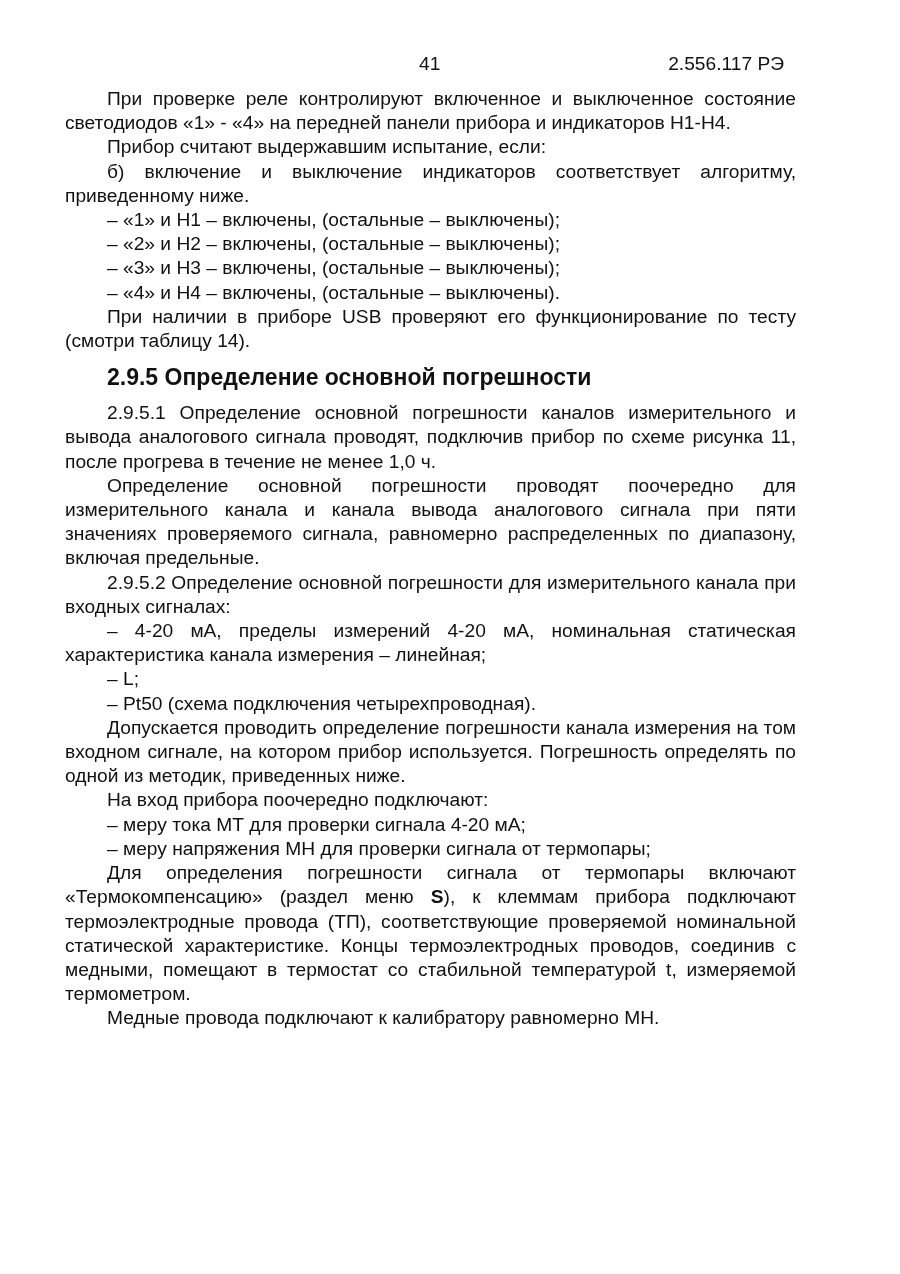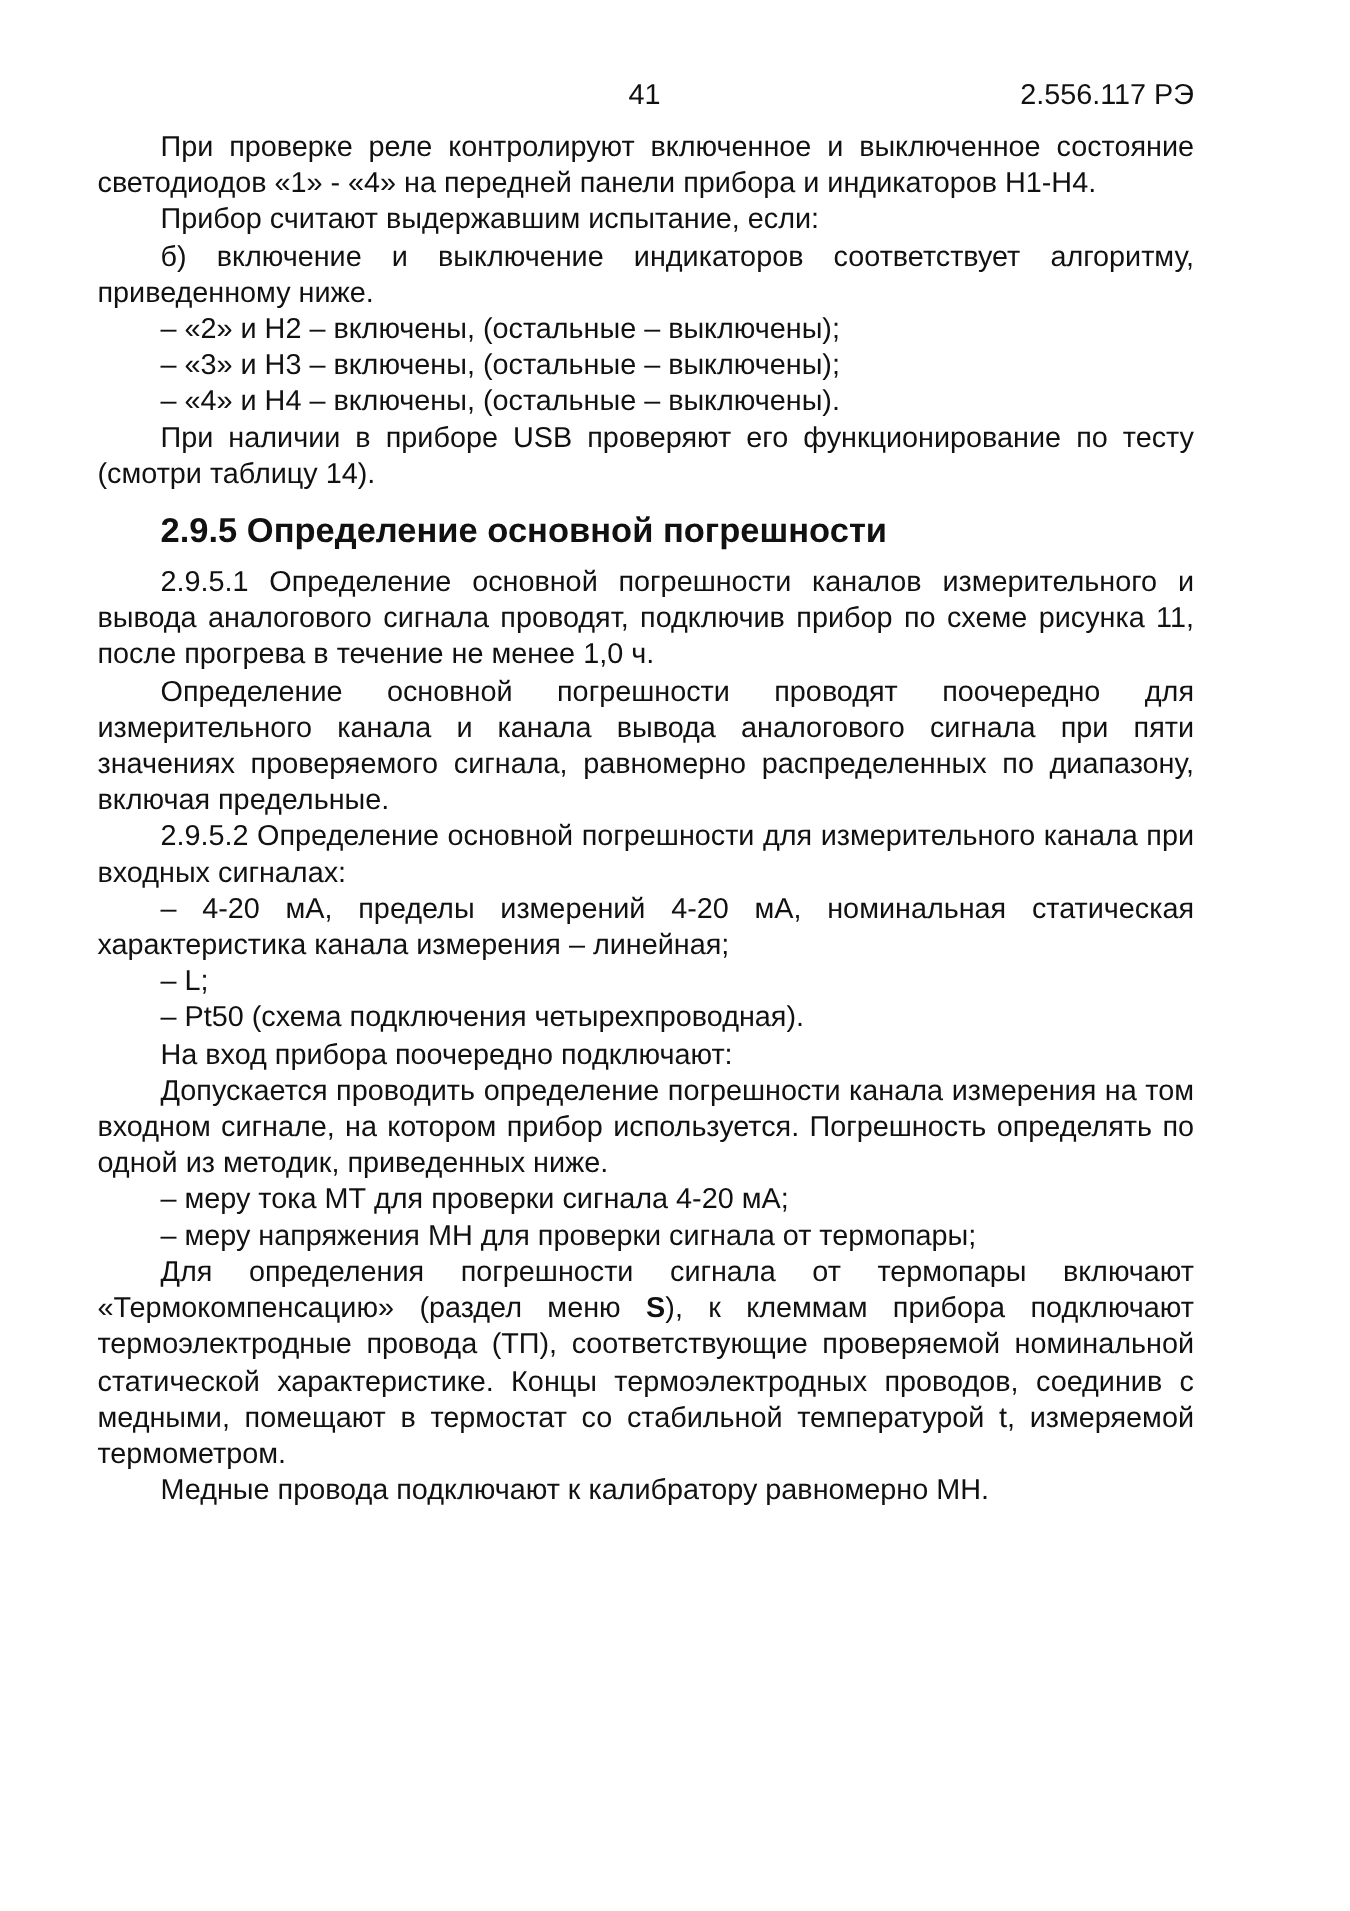--- a/index.html
+++ b/index.html
@@ -4,21 +4,21 @@
   <style>
     html, body { margin: 0; padding: 0; background: #ffffff; }
     body { width: 900px; height: 1274px; position: relative; overflow: hidden; }
     .page {
       position: absolute; left: 65px; top: 52px; width: 731px;
       font-family: "Liberation Sans", sans-serif;
       font-size: 19.2px; line-height: 24.2px; color: #111111;
     }
     .header { position: relative; height: 26px; margin-bottom: 9px; }
     .page-num { position: absolute; left: 354px; top: 0; text-align: right; }
-    .doc-code { position: absolute; right: 0; top: 0; }
+    .doc-code { position: absolute; right: 12px; top: 0; }
     p { margin: 0; text-align: justify; text-indent: 42px; }
     p.last-left { text-align-last: left; }
     .dash { margin: 0; padding-left: 42px; text-indent: 0; text-align: left; }
     .dash-j { margin: 0; text-indent: 42px; text-align: justify; }
     h2 {
       margin: 12px 0 12px 0; padding-left: 42px;
       font-size: 23px; font-weight: bold; line-height: 24px;
     }
     b { font-weight: bold; }
   </style>
@@ -29,41 +29,42 @@
   <div class="header">
     <span class="page-num">41</span>
     <span class="doc-code">2.556.117 РЭ</span>
   </div>
 
   <p class="last-left">При проверке реле контролируют включенное и выключенное состояние светодиодов «1» - «4» на передней панели прибора и индикаторов Н1-Н4.</p>
   <p class="last-left">Прибор считают выдержавшим испытание, если:</p>
   <p class="last-left">б) включение  и выключение индикаторов соответствует алгоритму, приведенному ниже.</p>
 
   <div>
+    <div class="dash">–  «1» и Н1 – включены,  (остальные – выключены);</div>
     <div class="dash">– «2» и Н2 – включены,  (остальные – выключены);</div>
     <div class="dash">– «3» и Н3 – включены,  (остальные – выключены);</div>
     <div class="dash">– «4» и Н4 – включены,  (остальные – выключены).</div>
   </div>
 
   <p class="last-left">При наличии в приборе USB проверяют его функционирование  по тесту (смотри таблицу 14).</p>
 
   <h2>2.9.5 Определение основной погрешности</h2>
 
   <p class="last-left">2.9.5.1 Определение основной погрешности каналов измерительного и вывода  аналогового сигнала проводят, подключив прибор по схеме рисунка 11, после прогрева в течение не менее 1,0 ч.</p>
   <p class="last-left">Определение основной погрешности  проводят поочередно для измерительного канала и канала вывода аналогового сигнала при пяти значениях проверяемого сигнала, равномерно распределенных по диапазону, включая предельные.</p>
   <p class="last-left">2.9.5.2 Определение основной погрешности для измерительного канала при входных сигналах:</p>
 
   <div>
     <p class="dash-j last-left">– 4-20 мА, пределы измерений 4-20 мА, номинальная статическая характеристика канала измерения – линейная;</p>
     <p class="dash-j last-left">– L;</p>
     <p class="dash-j last-left">– Pt50  (схема подключения четырехпроводная).</p>
   </div>
 
+  <p class="last-left">Допускается проводить определение погрешности канала измерения на том входном сигнале, на котором прибор используется. Погрешность определять по одной из методик, приведенных ниже.</p>
   <p class="last-left">На вход прибора поочередно подключают:</p>
-  <p class="last-left">Допускается проводить определение погрешности канала измерения на том входном сигнале, на котором прибор используется. Погрешность определять по одной из методик, приведенных ниже.</p>
 
   <div>
     <p class="dash-j last-left">– меру тока МТ для проверки сигнала 4-20 мА;</p>
     <p class="dash-j last-left">– меру напряжения МН для проверки сигнала от термопары;</p>
   </div>
 
   <p class="last-left"><span>Для определения погрешности сигнала от термопары  включают «Термокомпенсацию» (раздел меню </span><b>S</b><span>), к клеммам прибора подключают термоэлектродные провода (ТП), соответствующие проверяемой номинальной статической характеристике. Концы термоэлектродных проводов, соединив с медными, помещают в термостат  со стабильной  температурой t, измеряемой термометром.</span></p>
   <p class="last-left">Медные провода подключают к калибратору равномерно МН.</p>
 </div>
 

